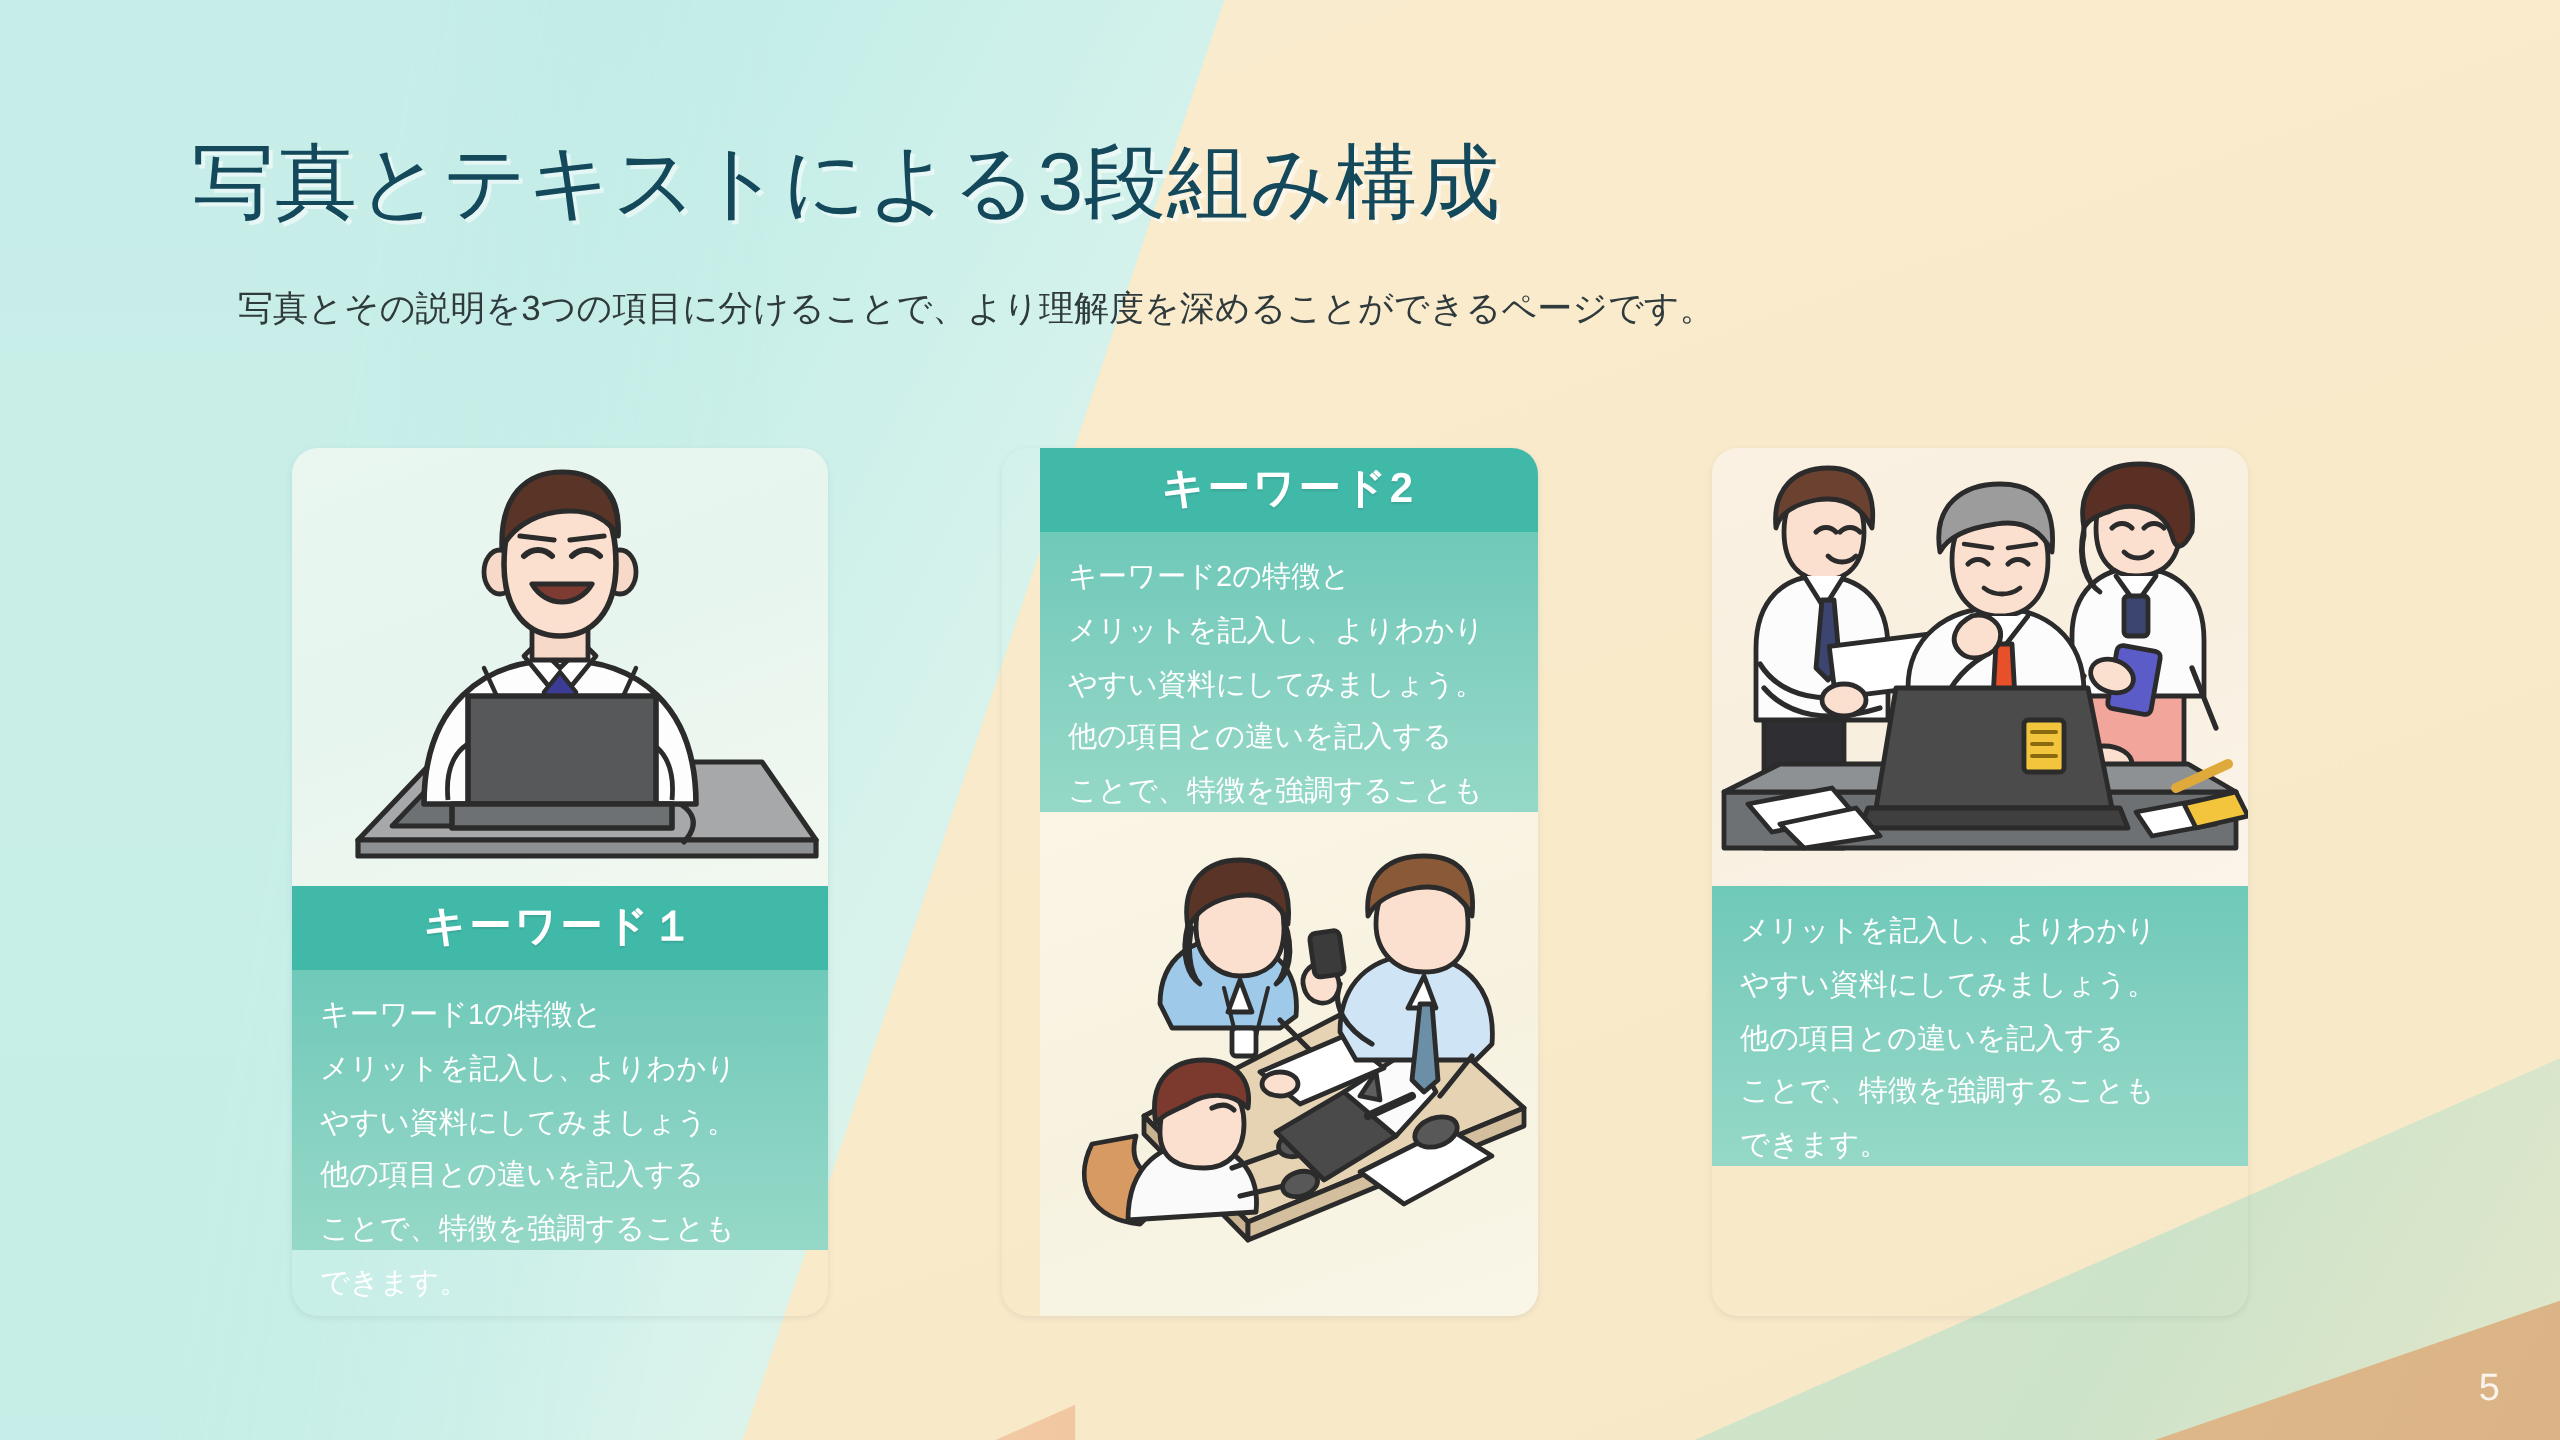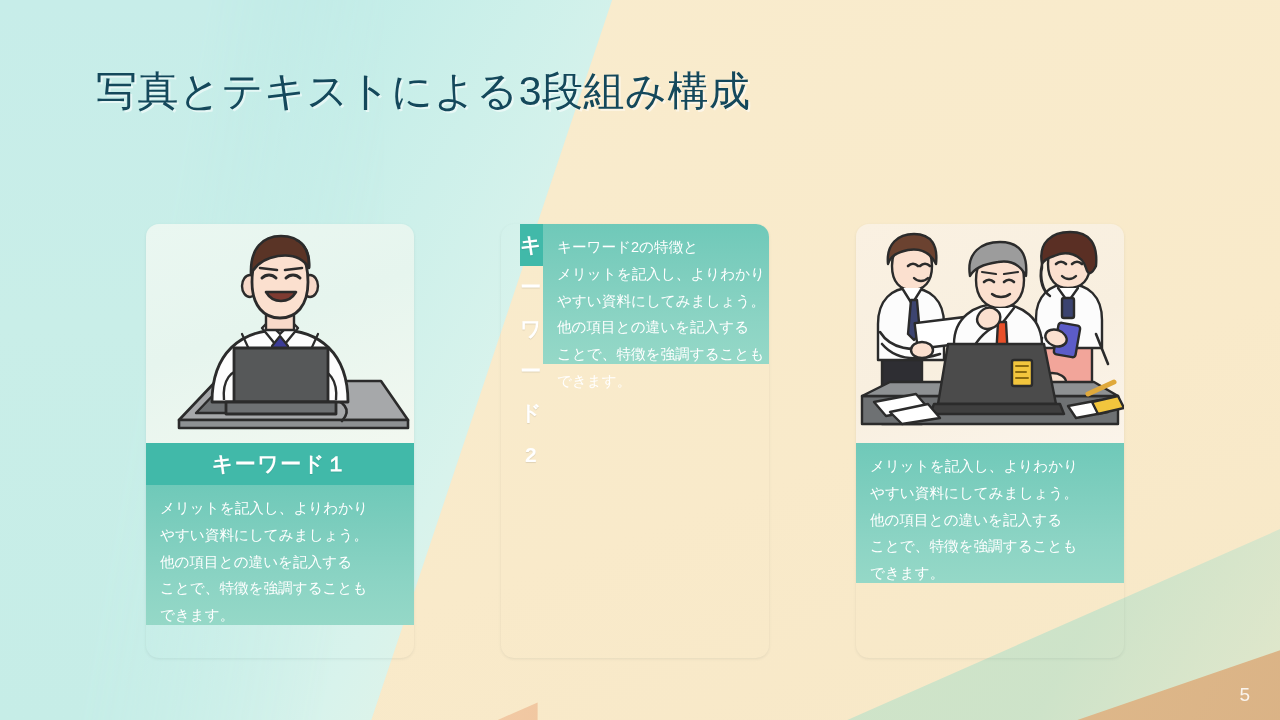--- a/index.html
+++ b/index.html
@@ -89,21 +89,21 @@
   }
   .card-body{
     background:linear-gradient(180deg,#6FC9B9 0%,#7ECEBE 35%,#8CD4C4 70%,#95D8C7 100%);
     padding:10px 14px 12px 14px;
     color:#FFFFFF;font-size:14.6px;line-height:26.8px;
     height:140px;box-sizing:border-box;
   }
   .card-body .ln{white-space:nowrap;}
 
   
-  .card-2 .stack{display:flex;flex-direction:row;height:100%;padding-left:19px;}
+  .card-2 .stack{display:flex;flex-direction:column;height:100%;padding-left:19px;}
 
   
   .page-num{
     position:absolute;right:30px;bottom:14px;
     color:rgba(255,255,255,.85);font-size:19px;
   }
 
   
   svg{display:block;}
 </style>
@@ -117,20 +117,21 @@
   <div class="bg-cream-wedge"></div>
   <div class="bg-mint-left"></div>
   <div class="bg-left-soft"></div>
   <div class="bg-sage-sweep"></div>
   <div class="bg-tan-sweep"></div>
   <div class="bg-peach-sweep"></div>
 
   <div class="page-title">写真とテキストによる3段組み構成</div>
 
   <div class="subtitle">
+    <div>写真とその説明を3つの項目に分けることで、より理解度を深めることができるページです。</div>
   </div>
 
   <div class="cards">
 
     <div class="card card-1">
       <div class="photo mint">
         <svg viewBox="0 0 268 219" width="268" height="219" aria-hidden="true">
 
           <g stroke="#2B2B2B" stroke-width="2.6" stroke-linejoin="round">
             <path d="M33 196 L70 157 L235 157 L262 196 Z" fill="#A6A8AA"></path>
@@ -171,20 +172,21 @@
           <path d="M120 68 C127 80 143 80 150 68 Z" fill="#7E3B32" stroke="#2B2B2B" stroke-width="2.6" stroke-linejoin="round"></path>
 
           <g stroke="#2B2B2B" stroke-width="2.8" stroke-linejoin="round">
             <path d="M88 124 L182 124 L182 178 L88 178 Z" fill="#565859"></path>
             <path d="M80 178 L190 178 L190 190 L80 190 Z" fill="#6E7173"></path>
           </g>
         </svg>
       </div>
       <div class="card-head">キーワード１</div>
       <div class="card-body">
+        <div class="ln">キーワード1の特徴と</div>
         <div class="ln">メリットを記入し、よりわかり</div>
         <div class="ln">やすい資料にしてみましょう。</div>
         <div class="ln">他の項目との違いを記入する</div>
         <div class="ln">ことで、特徴を強調することも</div>
         <div class="ln">できます。</div>
       </div>
     </div>
 
     <div class="card card-2">
       <div class="stack">

